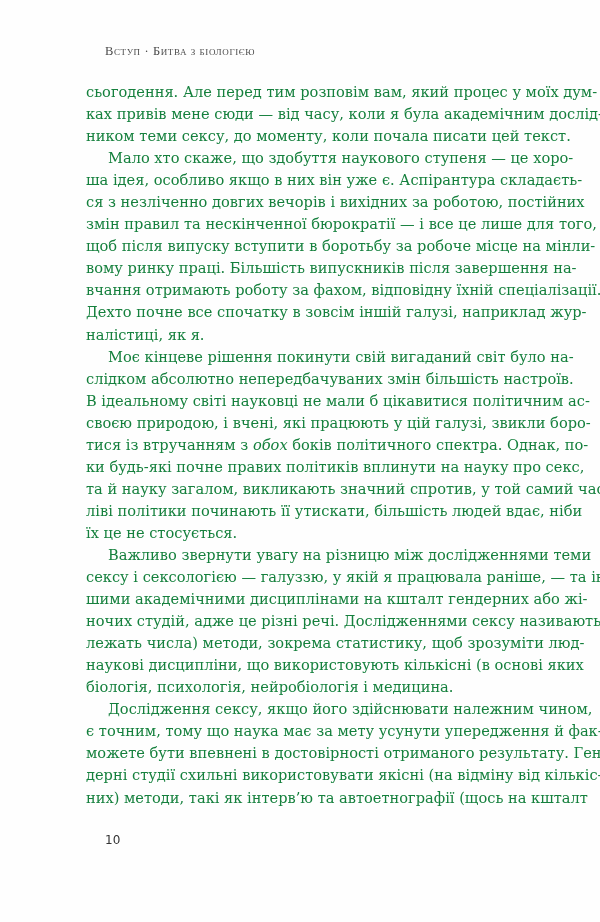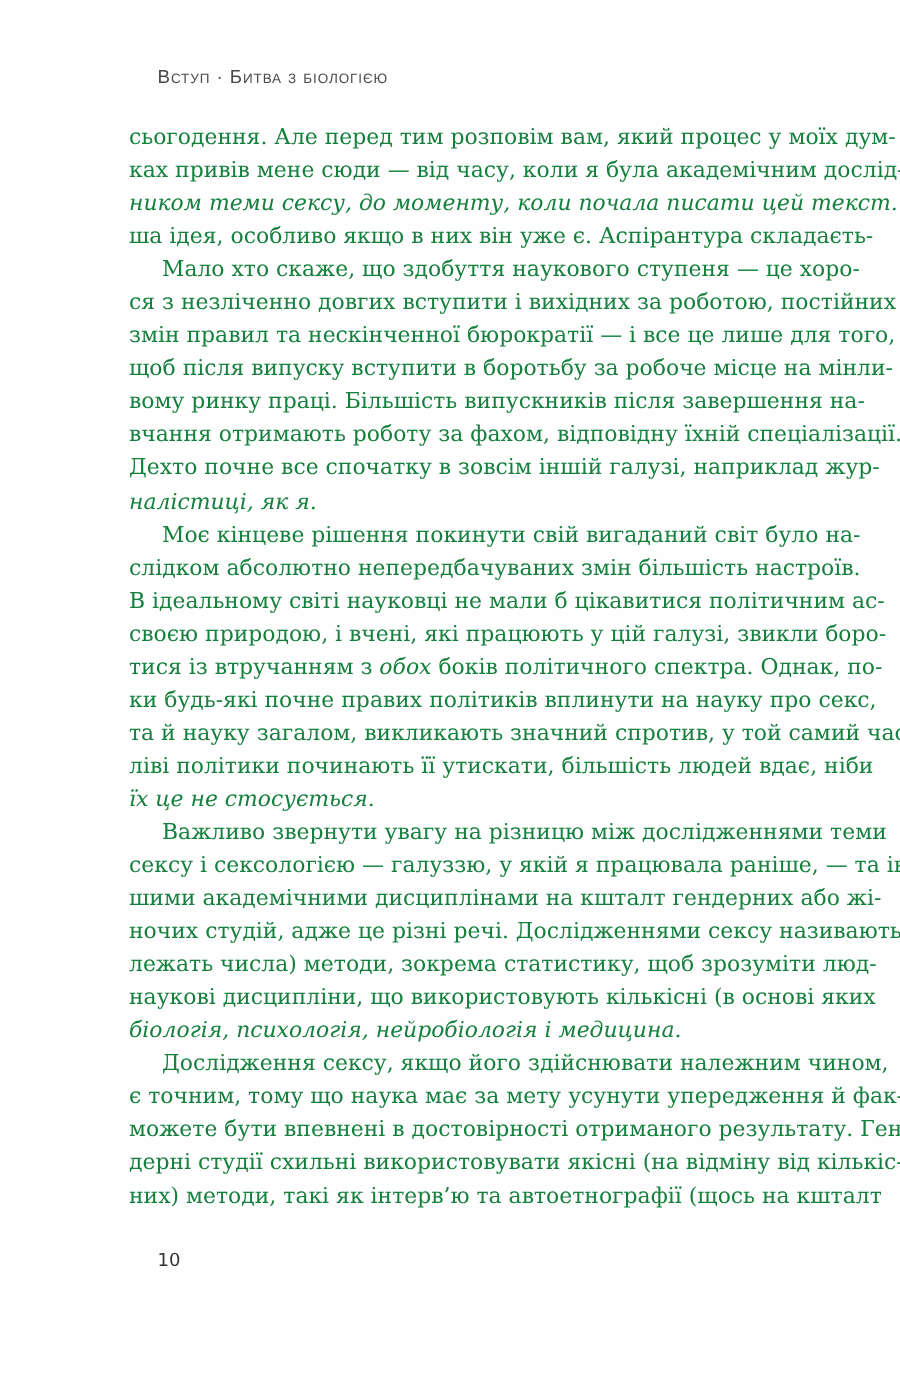--- a/index.html
+++ b/index.html
@@ -1,51 +1,51 @@
 <!DOCTYPE html>
 <html><head>
   <meta charset="utf-8">
   <style>
     html, body { margin: 0; padding: 0; background: #ffffff; }
     body { width: 600px; height: 922px; position: relative; overflow: hidden; }
     .page { position: absolute; left: 0; top: 0; width: 600px; height: 922px; background: #fefefe; }
     .running-head {
       position: absolute; left: 105px; top: 44px;
-      font-family: Liberation Sans, sans-serif; font-size: 12.5px; letter-spacing: 0.6px;
+      font-family: Liberation Serif, serif; font-size: 12.5px; letter-spacing: 0.6px;
       color: #4a4a4a; font-variant: small-caps;
     }
     .body-text {
       position: absolute; left: 86px; top: 81px; width: 453px;
       font-family: "DejaVu Serif", serif; font-size: 14.6px; line-height: 22.05px;
       color: #15803d;
     }
     .line { display: block; white-space: nowrap; text-align: justify; text-align-last: justify; height: 22.05px; overflow: visible; }
     .line.indent { text-indent: 22px; }
-    .line.last { text-align-last: left; font-style: italic; }
+    .line.last { text-align-last: left; }
     .page-number {
       position: absolute; left: 105px; top: 833px;
       font-family: "DejaVu Sans", sans-serif; font-size: 12px; color: #333333;
     }
     em { font-style: italic; }
   </style>
 </head>
 <body>
 
 <div class="page">
   <div class="running-head">Вступ · Битва з біологією</div>
   <div class="body-text" id="body-text">
       <div>
         <span class="line">сьогодення. Але перед тим розповім вам, який процес у моїх дум-</span>
         <span class="line">ках привів мене сюди — від часу, коли я була академічним дослід-</span>
         <span class="line last">ником теми сексу, до моменту, коли почала писати цей текст.</span>
       </div>
       <div>
+        <span class="line indent">Мало хто скаже, що здобуття наукового ступеня — це хоро-</span>
         <span class="line">ша ідея, особливо якщо в них він уже є. Аспірантура складаєть-</span>
-        <span class="line indent">Мало хто скаже, що здобуття наукового ступеня — це хоро-</span>
-        <span class="line">ся з незліченно довгих вступити і вихідних за роботою, постійних</span>
+        <span class="line">ся з незліченно довгих вечорів і вихідних за роботою, постійних</span>
         <span class="line">змін правил та нескінченної бюрократії — і все це лише для того,</span>
         <span class="line">щоб після випуску вступити в боротьбу за робоче місце на мінли-</span>
         <span class="line">вому ринку праці. Більшість випускників після завершення на-</span>
         <span class="line">вчання отримають роботу за фахом, відповідну їхній спеціалізації.</span>
         <span class="line">Дехто почне все спочатку в зовсім іншій галузі, наприклад жур-</span>
         <span class="line last">налістиці, як я.</span>
       </div>
       <div>
         <span class="line indent">Моє кінцеве рішення покинути свій вигаданий світ було на-</span>
         <span class="line">слідком абсолютно непередбачуваних змін більшість настроїв.</span>

